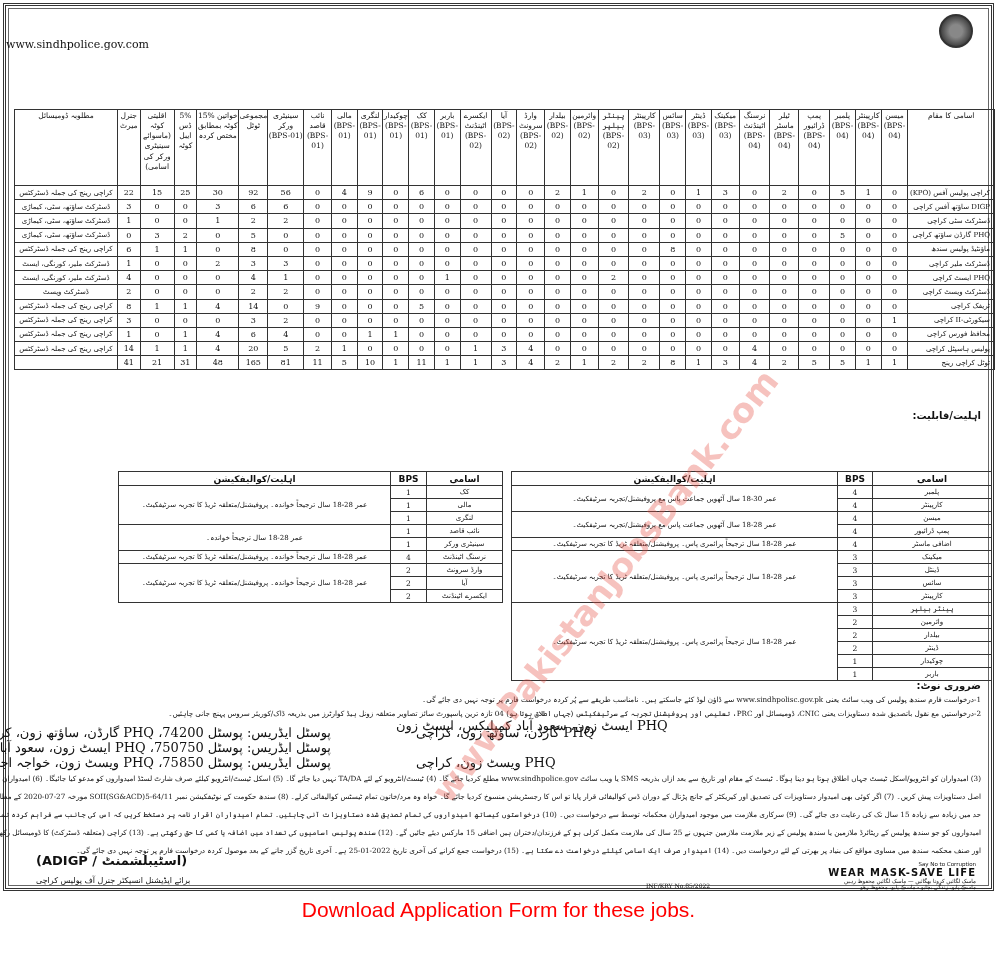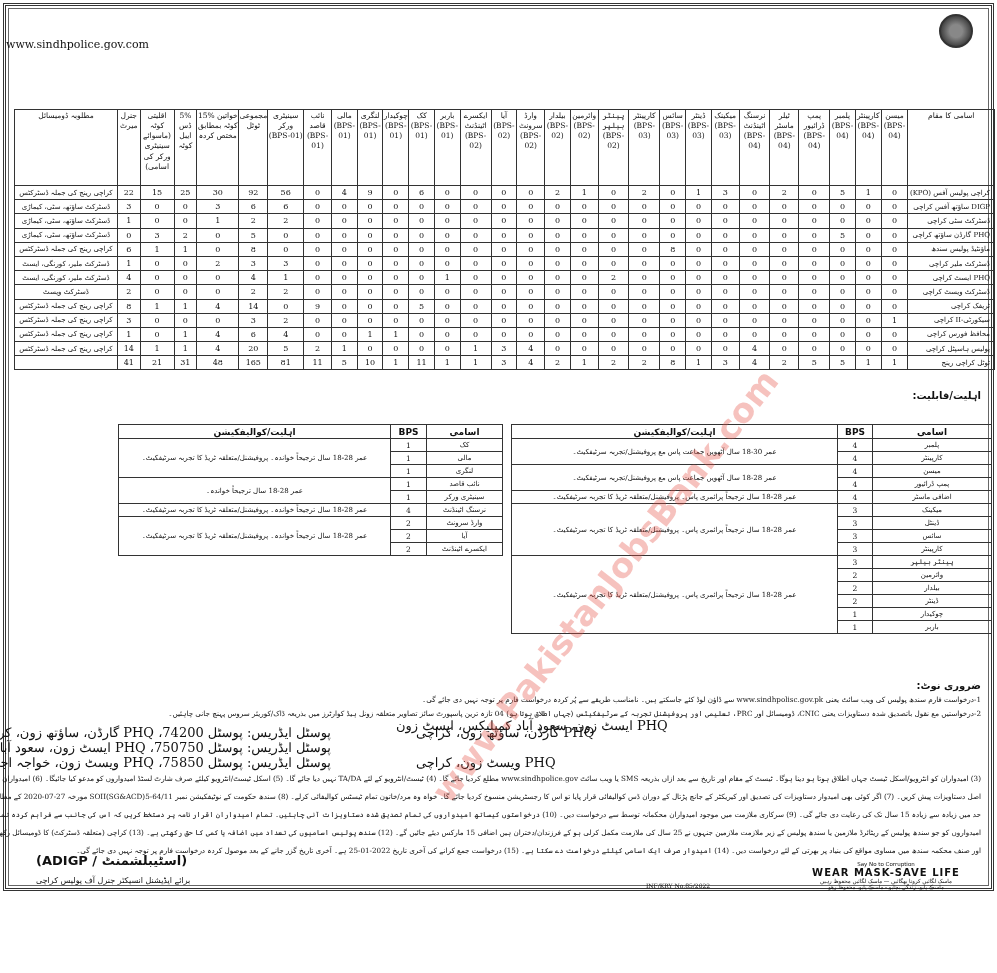--- a/index.html
+++ b/index.html
@@ -11,34 +11,34 @@
   .hdr-sub { position: absolute; top: 48px; left: 0; right: 0; text-align: center; font-size: 12px; direction: rtl; }
   .hdr-intro { position: absolute; top: 66px; right: 10px; font-size: 8.5px; direction: rtl; }
   .logo { position: absolute; top: 8px; right: 18px; width: 34px; height: 34px; border-radius: 50%; background: radial-gradient(circle, #888 30%, #444 70%); border: 2px solid #333; }
   .vac-title { position: absolute; top: 86px; left: 0; right: 0; text-align: center; font-family: "DejaVu Sans", sans-serif; font-weight: bold; font-size: 12px; direction: rtl; }
   table.vac { position: absolute; top: 103px; left: 8px; width: 981px; border-collapse: collapse; font-size: 8px; table-layout: fixed; }
   table.vac th, table.vac td { border: 1px solid #333; text-align: center; vertical-align: top; padding: 1px 0; overflow: hidden; }
   table.vac th { height: 76px; font-weight: normal; font-size: 7.5px; line-height: 1.35; }
   table.vac td { height: 14.2px; font-size: 8px; vertical-align: middle; }
   table.vac td.loc { direction: rtl; text-align: right; padding-right: 4px; font-size: 7px; white-space: nowrap; }
   table.vac td.req { direction: rtl; text-align: center; font-size: 7px; white-space: nowrap; }
-  .qual-head { position: absolute; top: 384px; right: 10px; font-family: "DejaVu Sans", sans-serif; font-weight: bold; font-size: 10px; direction: rtl; }
-  table.q { position: absolute; border-collapse: collapse; font-size: 7.5px; table-layout: fixed; }
+  .qual-head { position: absolute; top: 404px; right: 10px; font-family: "DejaVu Sans", sans-serif; font-weight: bold; font-size: 10px; direction: rtl; }
+  table.q { position: absolute; border-collapse: collapse; font-size: 7.5px; table-layout: fixed; margin-top: 47px; }
   table.q th, table.q td { border: 1px solid #333; text-align: center; vertical-align: middle; }
   table.q th { font-family: "DejaVu Sans", sans-serif; font-weight: bold; font-size: 9px; height: 14px; }
   table.q td { height: 13px; }
   table.q td.nm { direction: rtl; text-align: center; font-size: 7px; }
   table.q td.qt { direction: rtl; font-size: 7px; }
   .notes-head { position: absolute; top: 674px; right: 10px; font-family: "DejaVu Sans", sans-serif; font-weight: bold; font-size: 10px; direction: rtl; }
   .note { position: absolute; right: 10px; direction: rtl; font-size: 7.2px; white-space: nowrap; }
   .addr { position: absolute; direction: rtl; font-size: 13px; white-space: nowrap; }
   .sig { position: absolute; left: 30px; top: 847px; font-family: "DejaVu Sans", sans-serif; font-weight: bold; font-size: 13px; }
   .sig2 { position: absolute; left: 30px; top: 870px; font-size: 8px; direction: rtl; }
   .ref { position: absolute; left: 640px; top: 876px; font-size: 6px; }
-  .stamp { position: absolute; left: 790px; top: 855px; width: 180px; text-align: center; font-family: "DejaVu Sans", sans-serif; font-size: 5.5px; line-height: 1.1; }
+  .stamp { position: absolute; left: 790px; top: 855px; width: 180px; text-align: right; font-family: "DejaVu Sans", sans-serif; font-size: 5.5px; line-height: 1.1; }
   .stamp b { font-size: 10px; letter-spacing: 1px; display: block; }
   .watermark { position: absolute; left: 330px; top: 560px; transform: rotate(-52deg); font-family: "DejaVu Sans", sans-serif; font-weight: bold; font-size: 34px; color: rgba(230, 80, 70, 0.35); white-space: nowrap; pointer-events: none; }
   .banner { position: absolute; top: 896px; left: 0; width: 997px; text-align: center; font-family: "Liberation Sans", sans-serif; color: #ff0000; font-size: 21px; line-height: 28px; }
 </style>
 </head>
 <body>
 
 <div class="ad">
   <div class="ad-inner"></div>
   <div class="hdr-url">www.sindhpolice.gov.com</div>
@@ -696,13 +696,14 @@
     <span>Say No to Corruption</span>
     <b>WEAR MASK-SAVE LIFE</b>
     <div>ماسک لگائیں کرونا بھگائیں — ماسک لگائیں محفوظ رہیں</div>
     <div>ماسڪ پايو، زندگي بچايو - ماسڪ پايو، محفوظ رهو</div>
   </div>
 
   <div class="watermark">www.PakistanJobsBank.com</div>
 </div>
 
 <div class="banner">
+  <div>Download Application Form for these jobs.</div>
 </div>
 
 </body></html>

